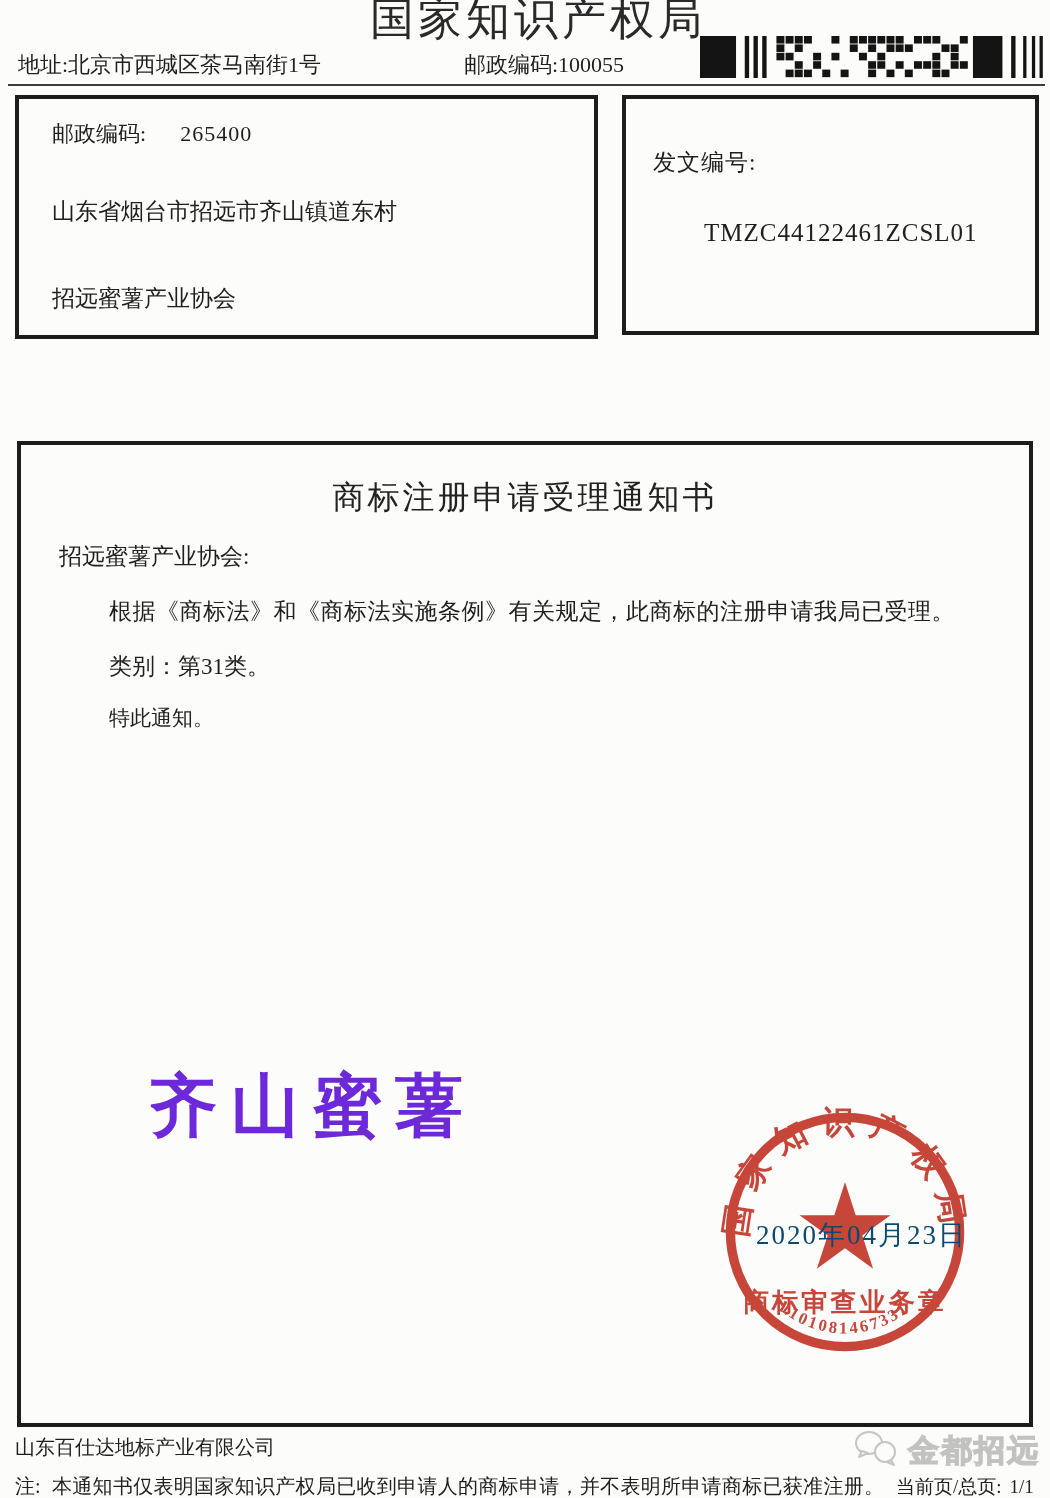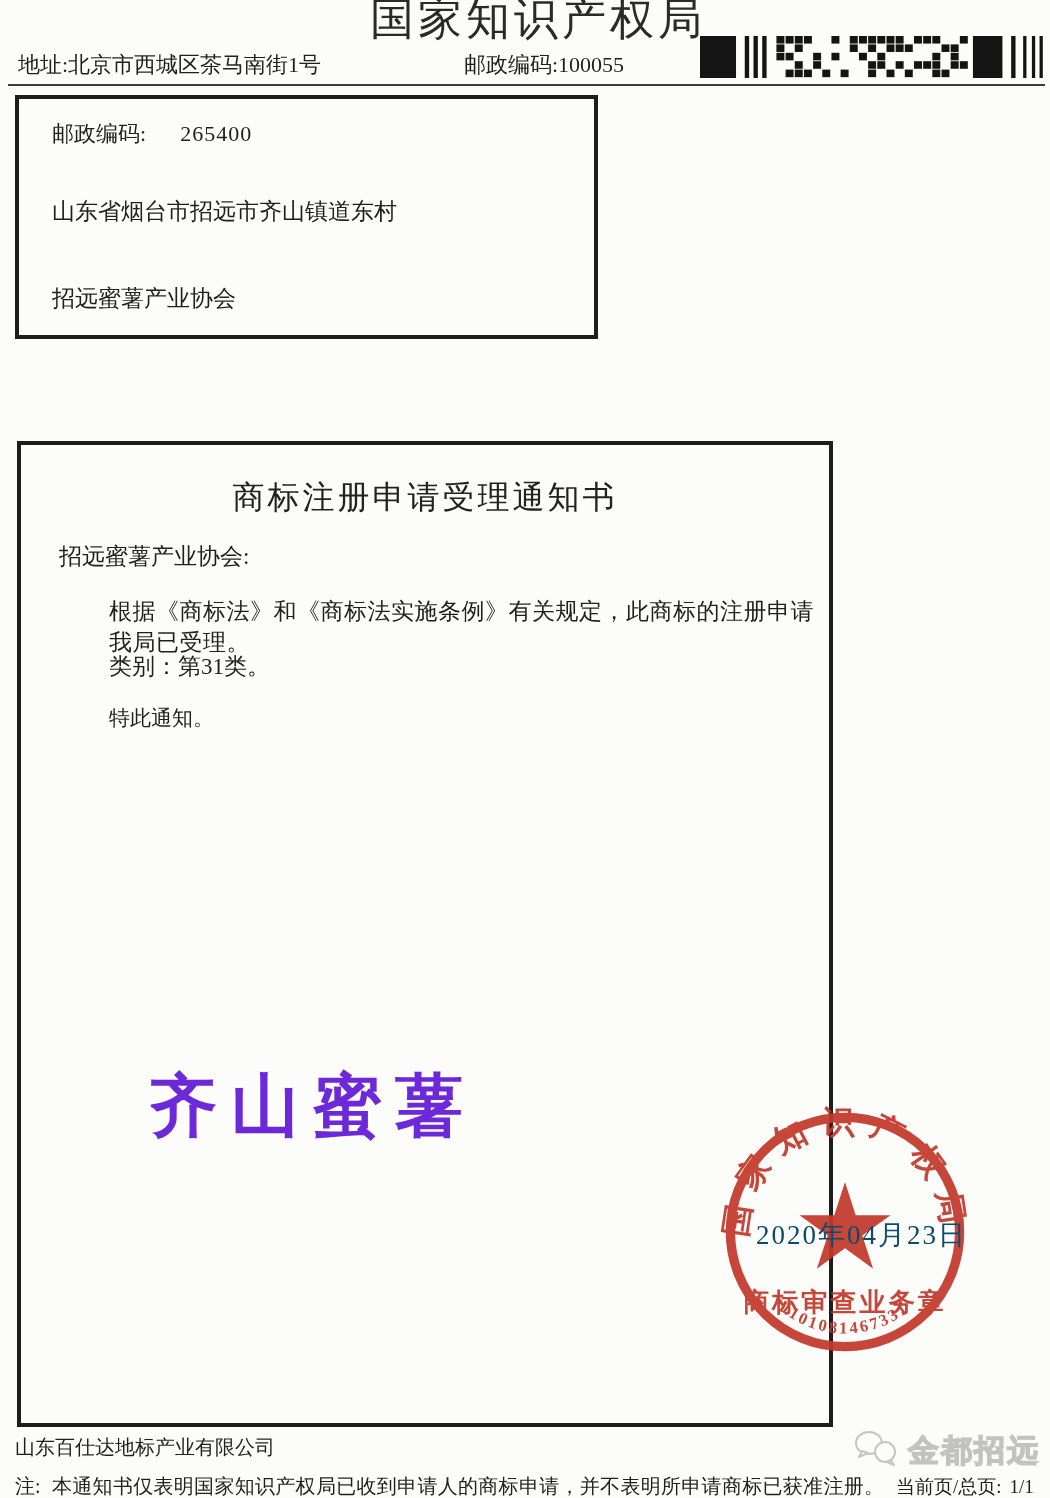--- a/index.html
+++ b/index.html
@@ -22,21 +22,21 @@
   .hdr-postal { left:464px; top:50px; font-size:22px; }
   .barcode-wrap { left:700px; top:36px; width:345px; height:42px; }
   .barcode-wrap svg { width:100%; height:100%; }
   .hdr-rule { left:8px; top:84px; width:1037px; height:2px; background:#3c3c3c; }
 
   
   .box { border:4px solid #1d1d1d; background:transparent; }
   .recipient-box { left:15px; top:95px; width:583px; height:244px; }
   .docnum-box    { left:622px; top:95px; width:417px; height:240px; }
   .appbar-box    { left:9px;  top:357px; width:1032px; height:67px; }
-  .main-box      { left:17px; top:441px; width:816px; height:986px; }
+  .main-box      { left:17px; top:441px; width:1016px; height:986px; }
 
   .recipient-box .postal-row { left:33px; top:20px; font-size:22px; }
   .recipient-box .postal-row .val { margin-left:34px; letter-spacing:1px; }
   .recipient-box .addr-line  { left:33px; top:97px;  font-size:23px; }
   .recipient-box .name-line  { left:33px; top:184px; font-size:23px; }
 
   .docnum-box .label { left:27px; top:48px;  font-size:23px; letter-spacing:1px; }
   .docnum-box .value { left:78px; top:120px; font-size:25px; letter-spacing:1px; }
 
   .appbar-box .f { top:17px; font-size:22px; white-space:nowrap; }
@@ -161,20 +161,24 @@
   <div class="abs hdr-rule"></div>
 
   <div class="abs box recipient-box">
     <div class="abs postal-row">
       <span>邮政编码:</span><span class="val">265400</span>
     </div>
     <div class="abs addr-line">山东省烟台市招远市齐山镇道东村</div>
     <div class="abs name-line">招远蜜薯产业协会</div>
   </div>
 
+  <div class="abs box docnum-box">
+    <div class="abs label">发文编号:</div>
+    <div class="abs value">TMZC44122461ZCSL01</div>
+  </div>
 
 
   <div class="abs box main-box">
     <div class="abs notice-title">商标注册申请受理通知书</div>
     <div class="abs salutation">招远蜜薯产业协会:</div>
     <div class="abs body-line">根据《商标法》和《商标法实施条例》有关规定，此商标的注册申请我局已受理。</div>
     <div class="abs cat-line">类别：第31类。</div>
     <div class="abs close-line">特此通知。</div>
 
     <div class="abs trademark">齐山蜜薯</div>

